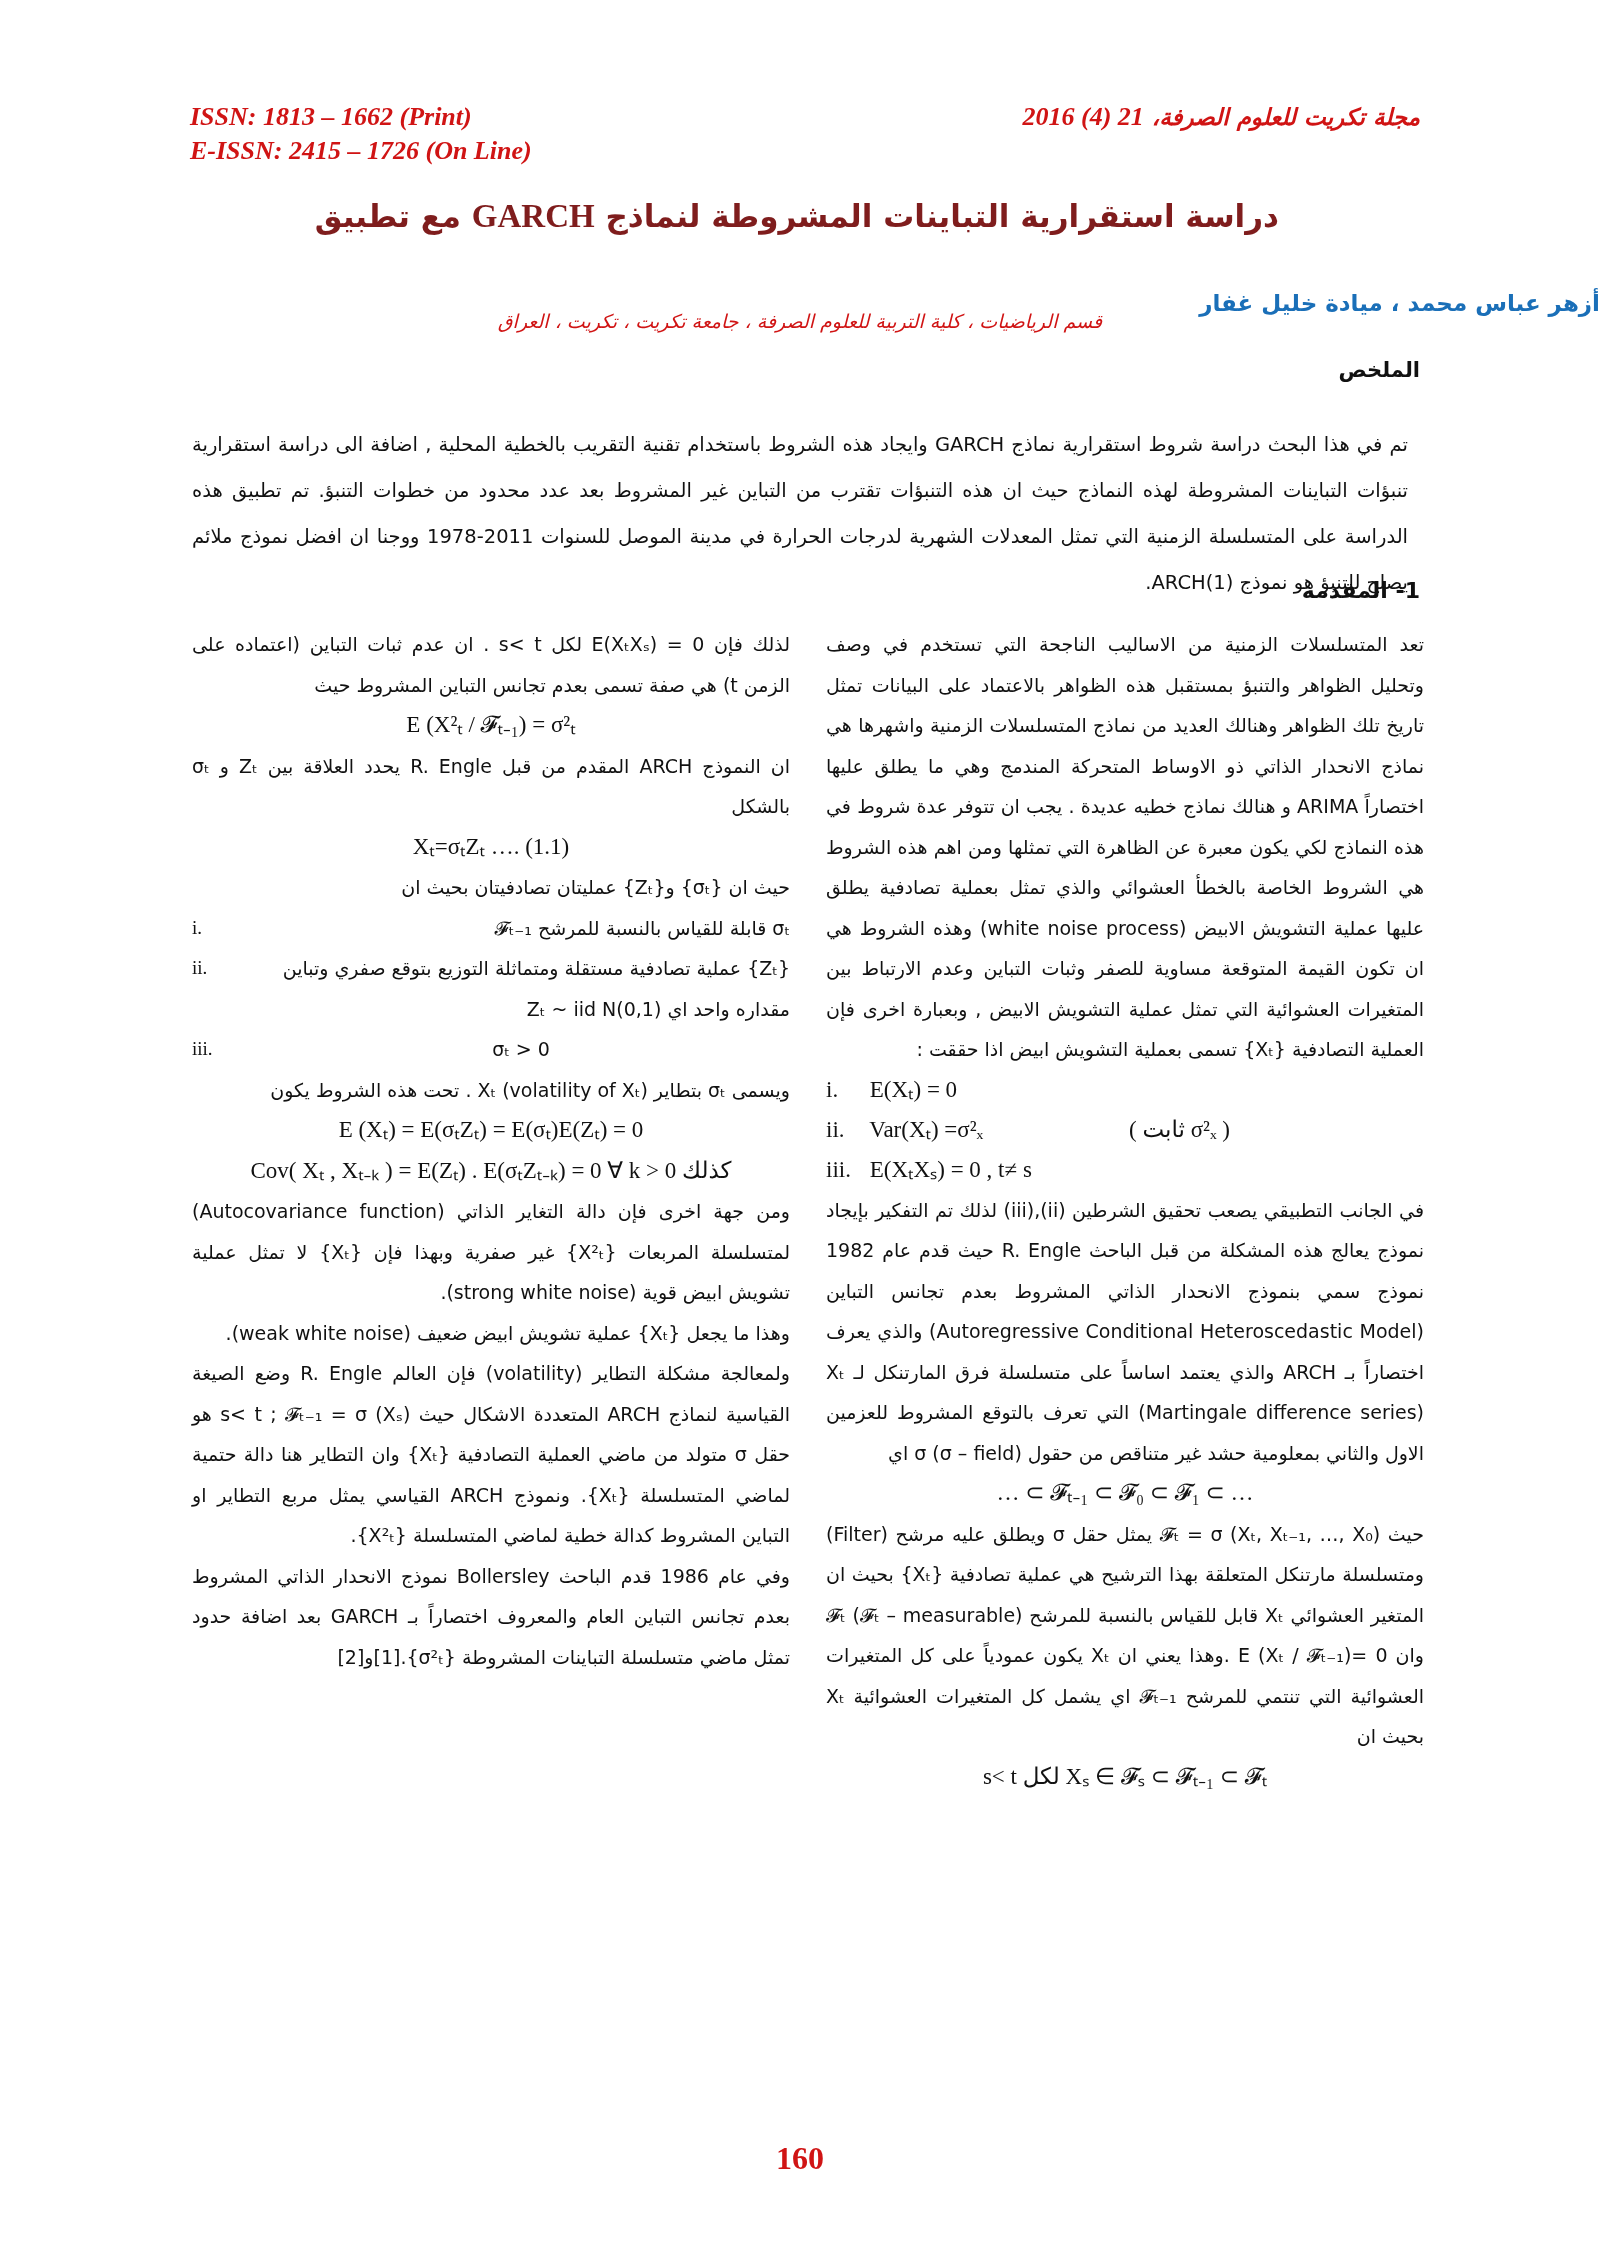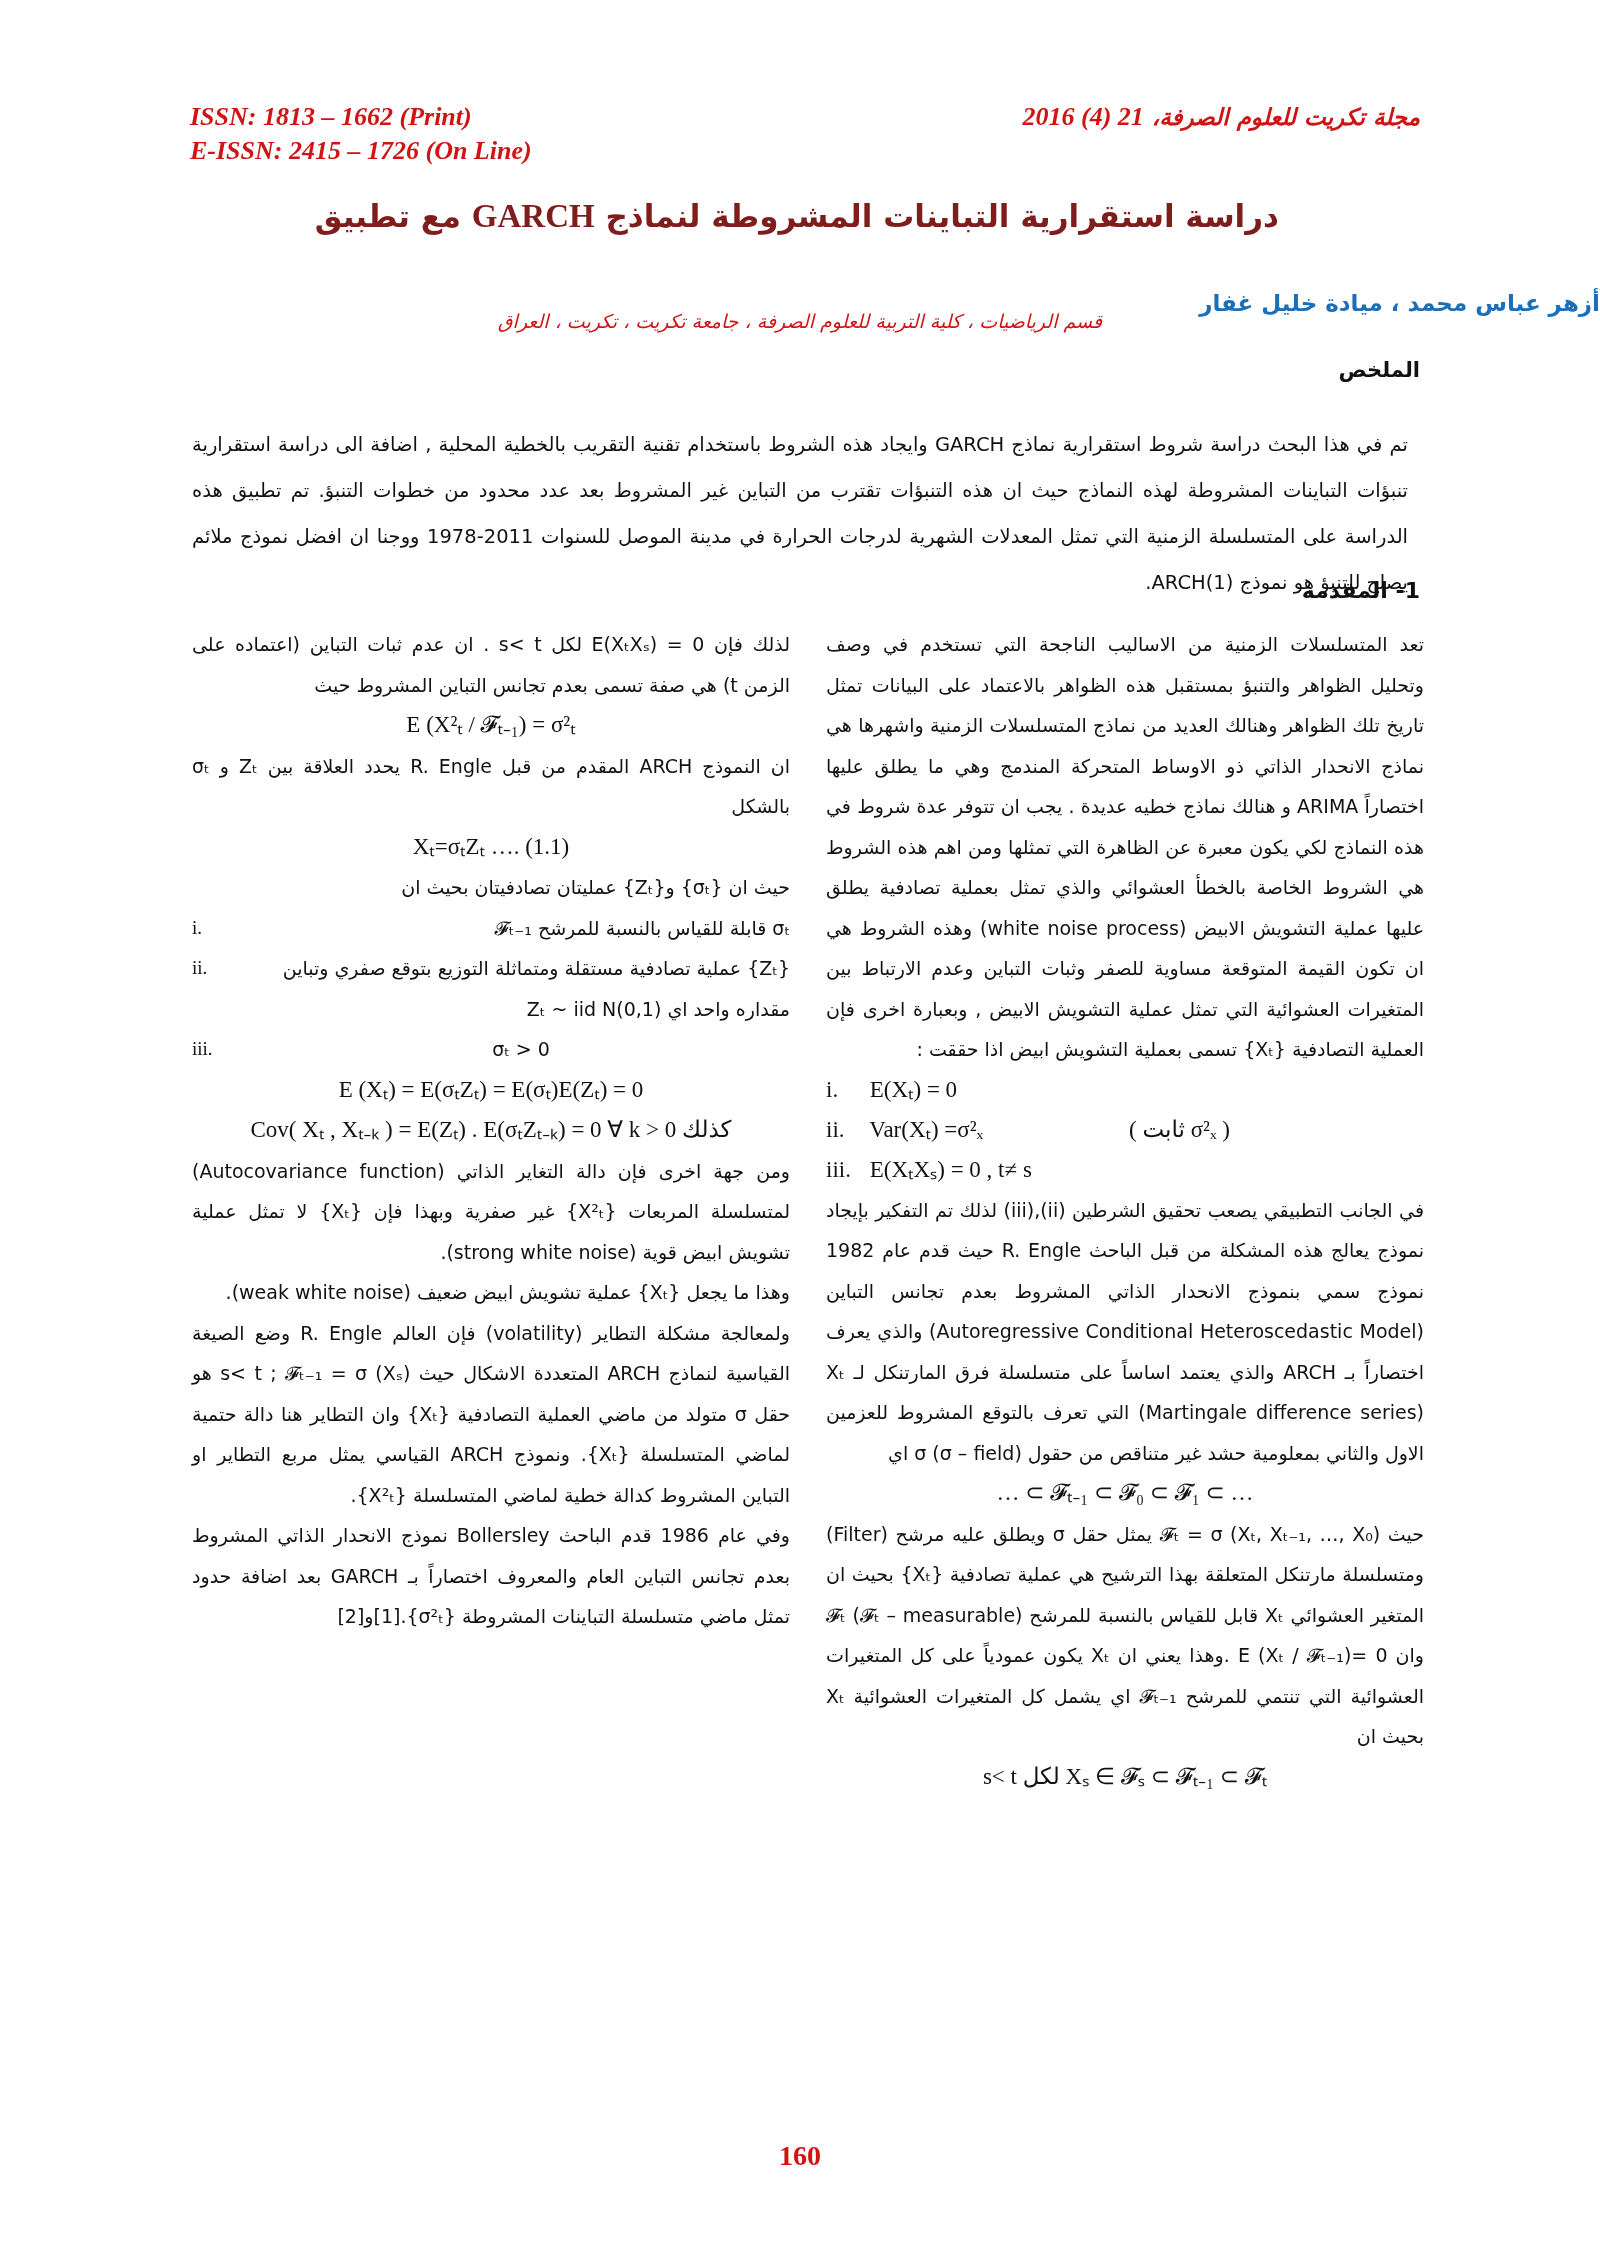--- a/index.html
+++ b/index.html
@@ -36,21 +36,21 @@
   .p { text-align: justify; text-align-last: right; margin: 0; }
   .eq { font-family: "Liberation Serif", serif; text-align: center; direction: ltr; font-size: 23px; margin: 0; }
   .ltr-list { direction: ltr; font-family: "Liberation Serif", serif; font-size: 23px; margin: 0; }
   .ltr-list div { height: 40px; line-height: 40px; }
   .ltr-list .n { display: inline-block; width: 38px; }
   .rtl-item { margin: 0; display: flex; flex-direction: row; }
   .rtl-item .mk { width: 60px; text-align: left; direction: ltr; font-family: "Liberation Serif", serif; order: 2; margin-right: auto; }
   .rtl-item .tx { order: 1; flex: 1; }
 
   .pagenum { position: absolute; left: 0; width: 1600px; top: 2140px; text-align: center;
-             font-family: "Liberation Serif", serif; font-weight: bold; color: #d01414; font-size: 28px; }
+             font-family: "Liberation Serif", serif; font-weight: bold; color: #d01414; font-size: 32px; }
 </style>
 </head>
 <body>
 
 <div class="page">
 
   <div class="hdr-left">
     <div>ISSN: 1813 – 1662 (Print)</div>
     <div>E-ISSN: 2415 – 1726 (On Line)</div>
   </div>
@@ -106,20 +106,21 @@
       <span class="mk">i.</span>
     </div>
     <div class="rtl-item">
       <span class="tx">{Zₜ} عملية تصادفية مستقلة ومتماثلة التوزيع بتوقع صفري وتباين مقداره واحد اي Zₜ ~ iid N(0,1)</span>
       <span class="mk">ii.</span>
     </div>
     <div class="rtl-item">
       <span class="tx" style="text-align:center">σₜ &gt; 0</span>
       <span class="mk">iii.</span>
     </div>
+    <p class="p">ويسمى σₜ بتطاير Xₜ (volatility of Xₜ) . تحت هذه الشروط يكون</p>
     <p class="eq">E (Xₜ) = E(σₜZₜ) = E(σₜ)E(Zₜ) = 0</p>
     <p class="eq" style="direction:rtl">كذلك Cov( Xₜ , Xₜ₋ₖ ) = E(Zₜ) . E(σₜZₜ₋ₖ) = 0  ∀  k &gt; 0</p>
     <p class="p">ومن جهة اخرى فإن دالة التغاير الذاتي (Autocovariance function) لمتسلسلة المربعات {X²ₜ} غير صفرية وبهذا فإن {Xₜ} لا تمثل عملية تشويش ابيض قوية (strong white noise).</p>
     <p class="p">وهذا ما يجعل {Xₜ} عملية تشويش ابيض ضعيف (weak white noise).</p>
     <p class="p">ولمعالجة مشكلة التطاير (volatility) فإن العالم R. Engle وضع الصيغة القياسية لنماذج ARCH المتعددة الاشكال حيث (s&lt; t ; 𝓕ₜ₋₁ = σ (Xₛ هو حقل σ متولد من ماضي العملية التصادفية {Xₜ} وان التطاير هنا دالة حتمية لماضي المتسلسلة {Xₜ}. ونموذج ARCH القياسي يمثل مربع التطاير او التباين المشروط كدالة خطية لماضي المتسلسلة {X²ₜ}.</p>
     <p class="p">وفي عام 1986 قدم الباحث Bollersley نموذج الانحدار الذاتي المشروط بعدم تجانس التباين العام والمعروف اختصاراً بـ GARCH بعد اضافة حدود تمثل ماضي متسلسلة التباينات المشروطة {σ²ₜ}.[1]و[2]</p>
   </div>
 
   <div class="pagenum">160</div>
 </div>

